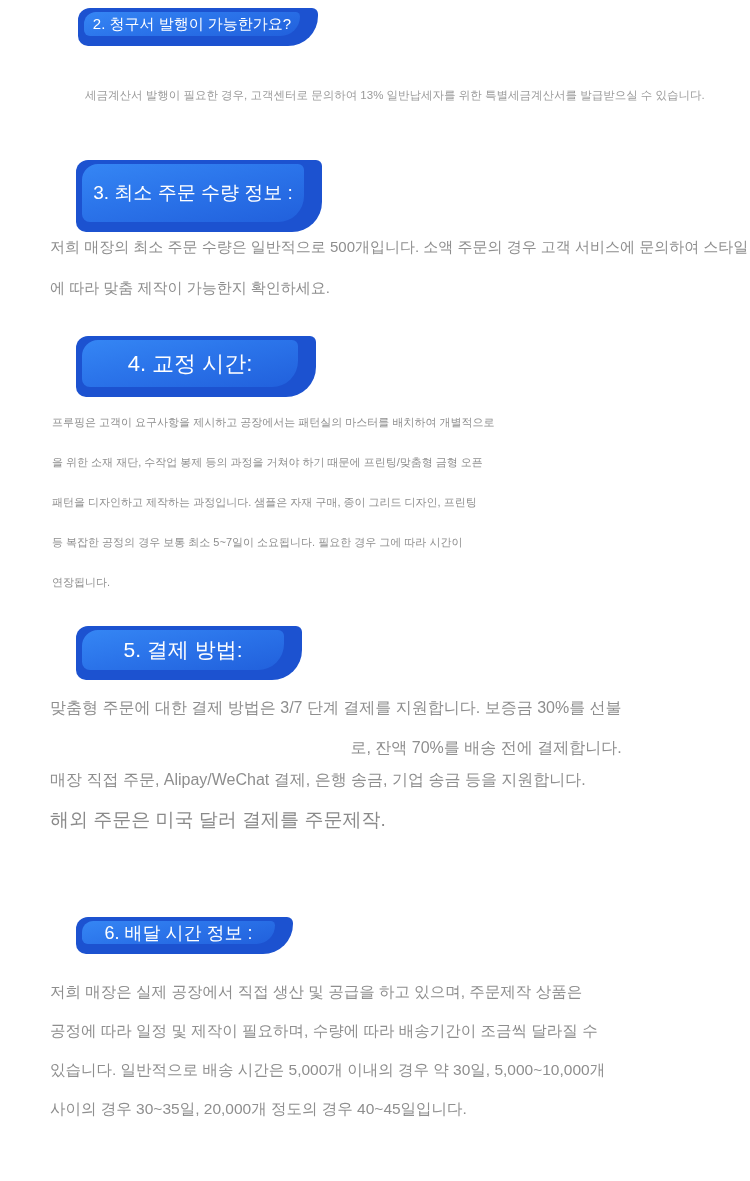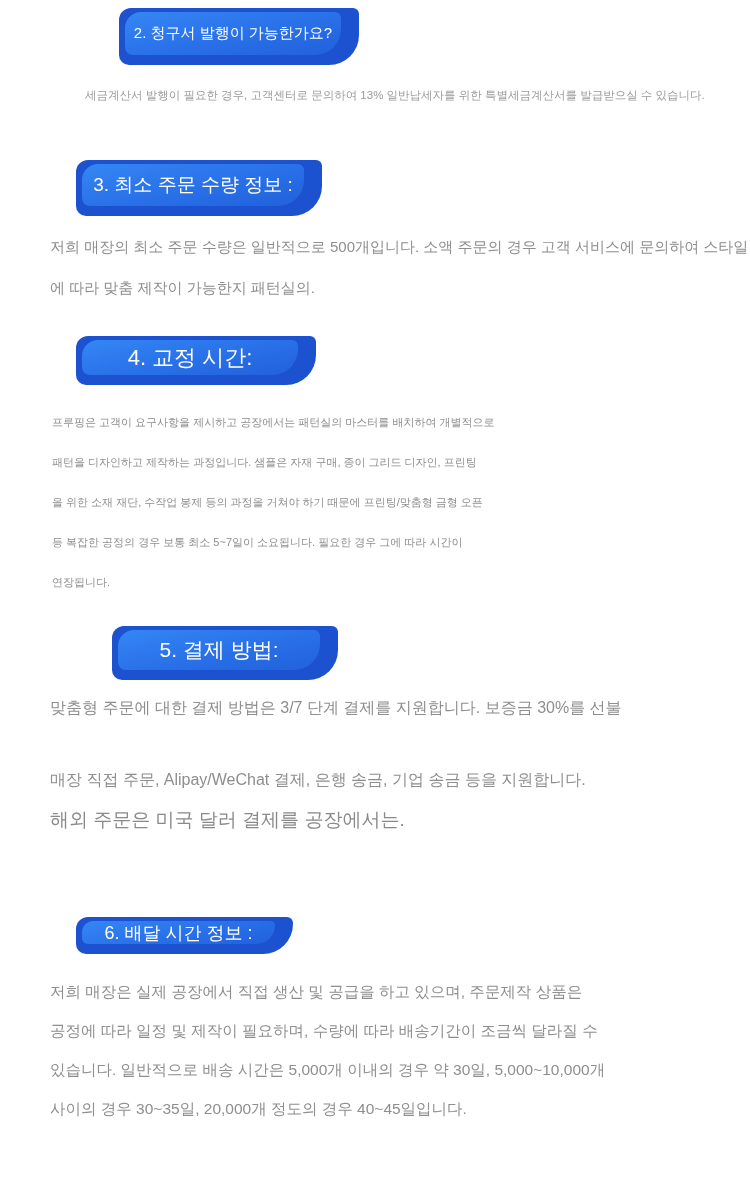--- a/index.html
+++ b/index.html
@@ -17,30 +17,30 @@
   .badge-front {
     position: absolute;
     display: flex;
     align-items: center;
     justify-content: center;
     color: #ffffff;
     white-space: nowrap;
     background: linear-gradient(168deg, #3586f4 0%, #2b74ea 45%, #2160dc 100%);
   }
 
-  #b2 { left: 78px; top: 8px;   width: 240px; height: 57px; border-radius: 12px 6px 30px 10px; margin-left: 41px; }
+  #b2 { left: 78px; top: 8px;   width: 240px; height: 38px; border-radius: 12px 6px 30px 10px; }
   #b2 .badge-front { inset: 4px 18px 10px 6px; border-radius: 16px 6px 26px 8px; font-size: 15px; }
 
-  #b3 { left: 76px; top: 160px; width: 246px; height: 56px; border-radius: 12px 6px 30px 10px; }
+  #b3 { left: 76px; top: 160px; width: 246px; height: 72px; border-radius: 12px 6px 30px 10px; }
   #b3 .badge-front { inset: 4px 18px 10px 6px; border-radius: 16px 6px 26px 8px; font-size: 19px; }
 
-  #b4 { left: 76px; top: 336px; width: 240px; height: 49px; border-radius: 12px 6px 30px 10px; }
+  #b4 { left: 76px; top: 336px; width: 240px; height: 61px; border-radius: 12px 6px 30px 10px; }
   #b4 .badge-front { inset: 4px 18px 10px 6px; border-radius: 16px 6px 26px 8px; font-size: 22px; }
 
-  #b5 { left: 76px; top: 626px; width: 226px; height: 54px; border-radius: 12px 6px 30px 10px; margin-left: 36px; }
+  #b5 { left: 76px; top: 626px; width: 226px; height: 54px; border-radius: 12px 6px 30px 10px; }
   #b5 .badge-front { inset: 4px 18px 10px 6px; border-radius: 16px 6px 26px 8px; font-size: 21px; }
 
   #b6 { left: 76px; top: 917px; width: 217px; height: 37px; border-radius: 12px 6px 30px 10px; }
   #b6 .badge-front { inset: 4px 18px 10px 6px; border-radius: 16px 6px 26px 8px; font-size: 18px; }
 
   
   .small {
     position: absolute;
     left: 85px; top: 88px;
     font-size: 11.5px;
@@ -64,43 +64,44 @@
   <div id="b2" class="badge">
     <div class="badge-front">2. 청구서 발행이 가능한가요?</div>
   </div>
   <div class="small">세금계산서 발행이 필요한 경우, 고객센터로 문의하여 13% 일반납세자를 위한 특별세금계산서를 발급받으실 수 있습니다.</div>
 
   <div id="b3" class="badge">
     <div class="badge-front">3. 최소 주문 수량 정보 :</div>
   </div>
   <div id="p3" class="para">
     <div class="line">저희 매장의 최소 주문 수량은 일반적으로 500개입니다. 소액 주문의 경우 고객 서비스에 문의하여 스타일</div>
-    <div class="line">에 따라 맞춤 제작이 가능한지 패턴실의.</div>
+    <div class="line">에 따라 맞춤 제작이 가능한지 확인하세요.</div>
   </div>
 
   <div id="b4" class="badge">
     <div class="badge-front">4. 교정 시간:</div>
   </div>
   <div id="p4" class="para">
     <div class="line">프루핑은 고객이 요구사항을 제시하고 공장에서는 패턴실의 마스터를 배치하여 개별적으로</div>
+    <div class="line">을 위한 소재 재단, 수작업 봉제 등의 과정을 거쳐야 하기 때문에 프린팅/맞춤형 금형 오픈</div>
     <div class="line">패턴을 디자인하고 제작하는 과정입니다. 샘플은 자재 구매, 종이 그리드 디자인, 프린팅</div>
-    <div class="line">을 위한 소재 재단, 수작업 봉제 등의 과정을 거쳐야 하기 때문에 프린팅/맞춤형 금형 오픈</div>
     <div class="line">등 복잡한 공정의 경우 보통 최소 5~7일이 소요됩니다. 필요한 경우 그에 따라 시간이</div>
     <div class="line">연장됩니다.</div>
   </div>
 
   <div id="b5" class="badge">
     <div class="badge-front">5. 결제 방법:</div>
   </div>
   <div id="p5a" class="para">
     <div class="line">맞춤형 주문에 대한 결제 방법은 3/7 단계 결제를 지원합니다. 보증금 30%를 선불</div>
+    <div class="line">로, 잔액 70%를 배송 전에 결제합니다.</div>
   </div>
   <div id="p5b" class="para">
     <div class="line">매장 직접 주문, Alipay/WeChat 결제, 은행 송금, 기업 송금 등을 지원합니다.</div>
-    <div class="line line-big">해외 주문은 미국 달러 결제를 공장에서는.</div>
+    <div class="line line-big">해외 주문은 미국 달러 결제를 주문제작.</div>
   </div>
 
   <div id="b6" class="badge">
     <div class="badge-front">6. 배달 시간 정보 :</div>
   </div>
   <div id="p6" class="para">
     <div class="line">저희 매장은 실제 공장에서 직접 생산 및 공급을 하고 있으며, 주문제작 상품은</div>
     <div class="line">공정에 따라 일정 및 제작이 필요하며, 수량에 따라 배송기간이 조금씩 달라질 수</div>
     <div class="line">있습니다. 일반적으로 배송 시간은 5,000개 이내의 경우 약 30일, 5,000~10,000개</div>
     <div class="line">사이의 경우 30~35일, 20,000개 정도의 경우 40~45일입니다.</div>

